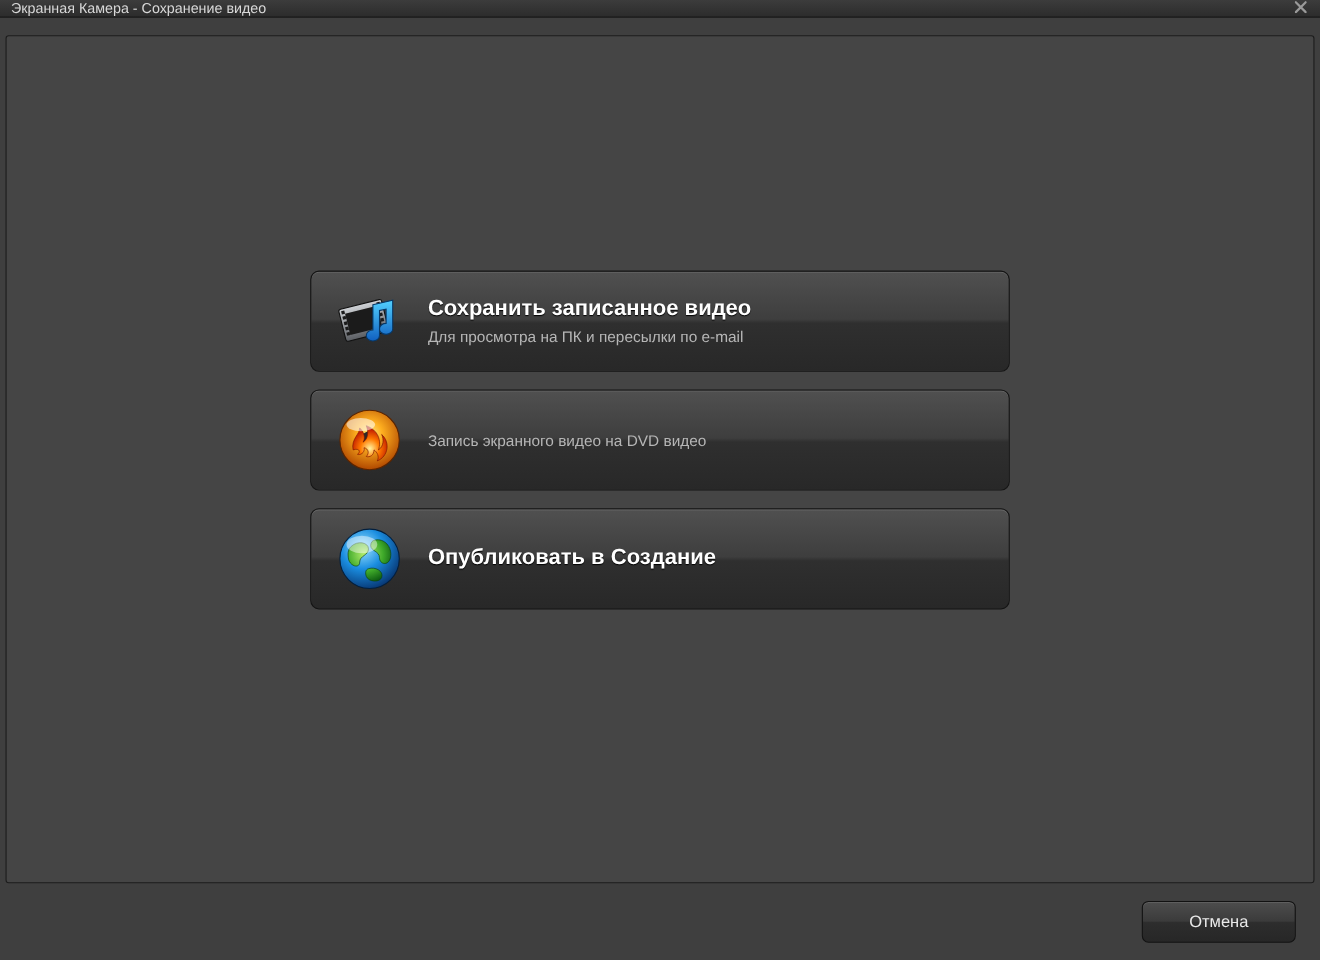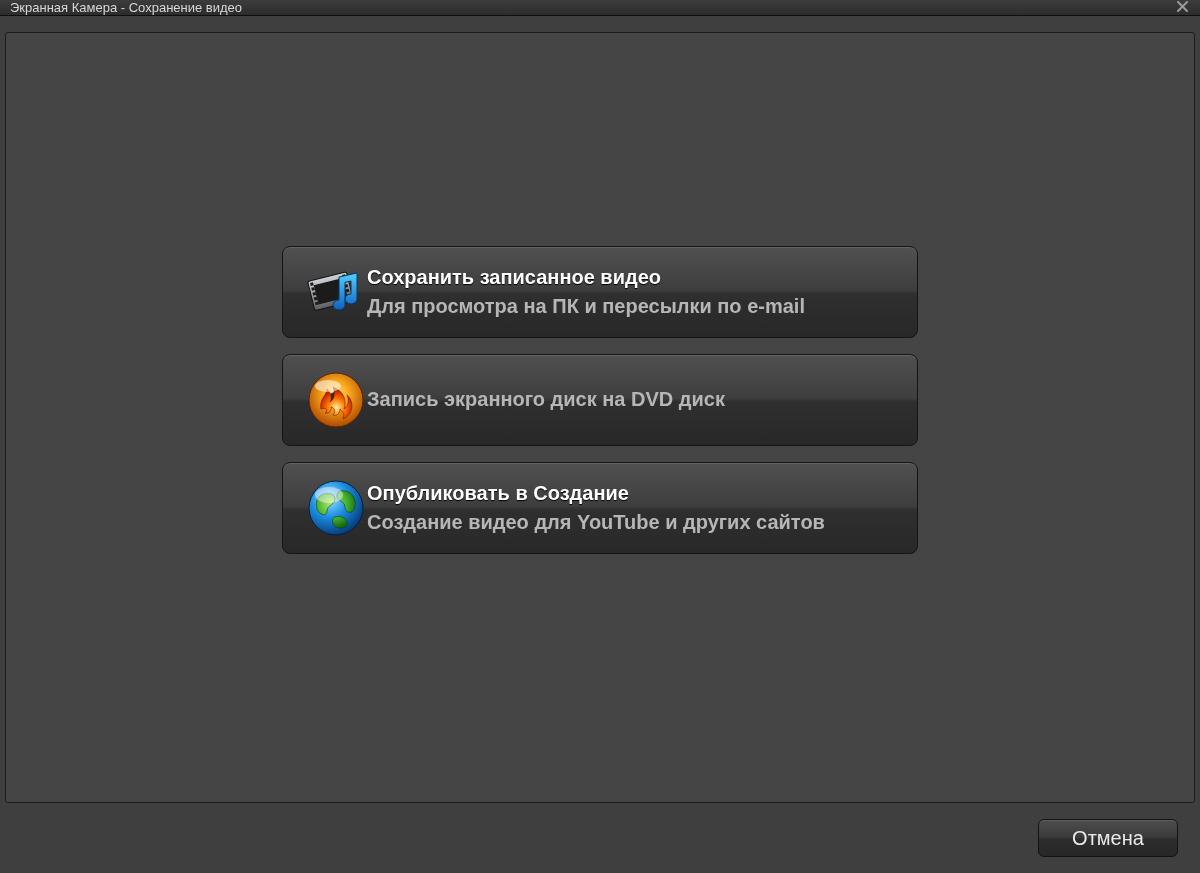--- a/index.html
+++ b/index.html
@@ -51,51 +51,52 @@
   .opt {
     width: 636px;
     height: 92px;
     border-radius: 8px;
     background: linear-gradient(to bottom, #505050 0%, #3e3e3e 48%, #2f2f2f 52%, #282828 100%);
     border: 1px solid #141414;
     box-shadow: inset 0 1px 0 rgba(255,255,255,.12);
     display: flex;
     align-items: center;
     padding: 17px 22px;
+    gap: 22px;
     cursor: default;
   }
   .opt .icon {
     width: 62px; height: 62px; flex: 0 0 62px;
     display: flex; align-items: center; justify-content: center;
   }
   .opt .text { display: flex; flex-direction: column; gap: 6px; }
   .opt .text .h {
     font-size: 20px; font-weight: 700; color: #ffffff;
     text-shadow: 0 1px 1px #000;
   }
   .opt .text .d {
-    font-size: 20px; color: #b6b6b6; font-weight: bold;
+    font-size: 14px; color: #b6b6b6;
   }
 
   
   .footer {
     position: absolute;
     left: 0; right: 0; bottom: 0; height: 70px;
     display: flex; align-items: center; justify-content: flex-end;
     padding-right: 22px;
   }
   .btn {
     min-width: 140px; height: 38px;
     padding: 0 26px;
     border-radius: 6px;
     background: linear-gradient(to bottom, #4d4d4d 0%, #3b3b3b 48%, #2d2d2d 52%, #272727 100%);
     border: 1px solid #121212;
     box-shadow: inset 0 1px 0 rgba(255,255,255,.10);
     color: #eaeaea;
-    font-size: 20px;
+    font-size: 15px;
     display: flex; align-items: center; justify-content: center;
     cursor: default;
   }
 </style>
 </head>
 <body>
 
 <div class="titlebar">
   <div class="title">Экранная Камера - Сохранение видео</div>
   <div class="close">
@@ -166,21 +167,21 @@
             </radialGradient>
           </defs>
           <circle cx="31" cy="31" r="27" fill="url(#discG)" stroke="#5a2400" stroke-width="1"></circle>
           <circle cx="31" cy="31" r="8" fill="#2a2a2a"></circle>
           <circle cx="31" cy="31" r="3.5" fill="#0c0c0c"></circle>
           <path d="M16 40 C14 30 22 26 22 20 C27 25 27 30 25 33 C30 30 30 23 28 18 C39 22 42 32 39 40 C44 37 44 30 42 26 C50 33 48 46 38 50 C40 46 38 42 35 40 C35 45 31 47 28 46 C31 43 30 39 26 38 C27 43 22 45 20 44 C23 42 22 38 16 40 Z" fill="url(#flameG)" stroke="#7a1200" stroke-width="0.6"></path>
           <ellipse cx="23" cy="17" rx="13" ry="6" fill="rgba(255,255,255,.55)"></ellipse>
         </svg>
       </div>
       <div class="text">
-        <div class="d">Запись экранного диск на DVD диск</div>
+        <div class="d">Запись экранного видео на DVD видео</div>
       </div>
     </div>
 
     <div class="opt">
       <div class="icon">
         <svg width="62" height="62" viewBox="0 0 62 62">
           <defs>
             <radialGradient id="seaG" cx="38%" cy="32%" r="70%">
               <stop offset="0" stop-color="#9fe4ff"></stop>
               <stop offset="0.5" stop-color="#1a8de0"></stop>
@@ -194,21 +195,20 @@
           </defs>
           <circle cx="31" cy="31" r="27" fill="url(#seaG)" stroke="#031f3d" stroke-width="1"></circle>
           <path d="M14 20 C20 14 30 16 30 22 C30 28 22 28 22 34 C22 40 14 38 12 32 C11 27 11 23 14 20 Z
                    M36 14 C44 12 52 20 50 30 C48 38 40 36 40 30 C40 24 32 24 32 19 C32 16 34 14 36 14 Z
                    M30 40 C36 38 44 42 42 48 C40 53 30 52 28 47 C27 44 27 41 30 40 Z" fill="url(#landG)" stroke="#0c4010" stroke-width="0.6"></path>
           <ellipse cx="24" cy="18" rx="14" ry="8" fill="rgba(255,255,255,.45)"></ellipse>
         </svg>
       </div>
       <div class="text">
         <div class="h">Опубликовать в Создание</div>
-        <div class="d">Создание видео для YouTube и других сайтов</div>
       </div>
     </div>
 
   </div>
 </div>
 
 <div class="footer">
   <div class="btn">
     <span>Отмена</span>
   </div>

